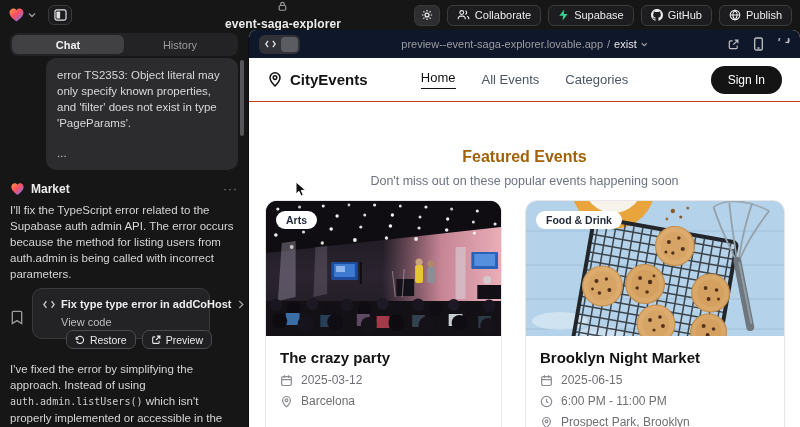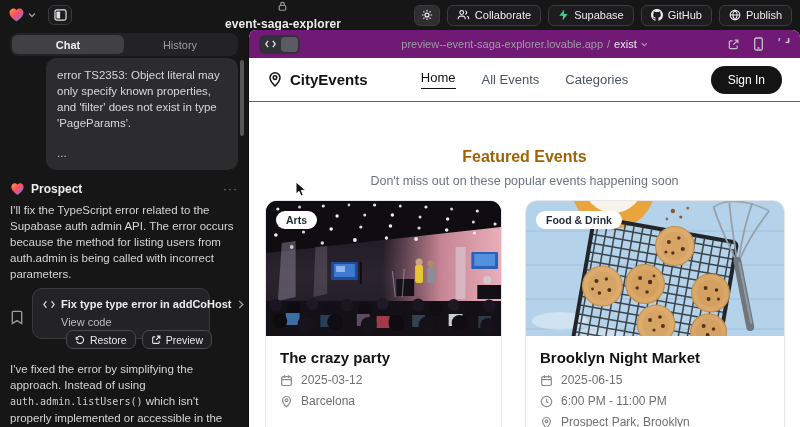--- a/index.html
+++ b/index.html
@@ -43,21 +43,21 @@
   .fix-title-row { display:flex; align-items:center; gap:6px; }
   .fix-title { font-size:11px; font-weight:600; color:#ececec; white-space:nowrap; }
   .fix-chevron { margin-left:auto; display:flex; }
   .view-code { margin-top:6px; margin-left:18px; font-size:11px; color:#bdbdbf; }
   .action-buttons { position:relative; z-index:2; margin-top:-9px; display:flex; justify-content:flex-end; gap:6px; padding-right:26px; }
   .chip-btn { height:19px; display:flex; align-items:center; gap:5px; padding:0 8px; background:#202023; border:1px solid #4a4a4d; border-radius:7px; color:#e8e8ea; font-size:10.5px; font-weight:500; }
   .p2 { margin-top:12px; }
 
   
   .preview-panel { flex:1; display:flex; flex-direction:column; border-radius:8px 8px 0 0; overflow:hidden; background:#fff; border-left:1px solid #0d0d0d; }
-  .preview-toolbar { position:relative; height:28px; flex:none; background:#701a75; display:flex; align-items:center; padding:10px 10px; }
+  .preview-toolbar { position:relative; height:28px; flex:none; background:#0f172a; display:flex; align-items:center; padding:10px 10px; }
   .code-toggle { display:flex; align-items:center; background:#313237; border-radius:6px; padding:2px; gap:2px; }
   .code-toggle .seg { width:18px; height:15px; display:flex; align-items:center; justify-content:center; }
   .code-toggle .knob { width:17px; height:15px; background:#5a5c61; border-radius:4px; }
   .url-group { position:absolute; left:50%; transform:translateX(-50%); display:flex; align-items:center; gap:4px; font-size:11px; white-space:nowrap; }
   .url-host, .url-sep { color:#9d9da1; }
   .url-page { color:#e8e8ea; font-weight:500; }
   .toolbar-icons { margin-left:auto; display:flex; align-items:center; gap:13px; }
 
   
   .site { flex:1; background:#ffffff; overflow:hidden; }
@@ -202,21 +202,21 @@
         <div>error TS2353: Object literal may only specify known properties, and 'filter' does not exist in type 'PageParams'.</div>
         <div class="bubble-more">...</div>
       </div>
 
       <div class="assistant-header">
         <span class="icon">
           <svg width="15" height="14" viewBox="0 0 17 16">
             <path d="M8.5 14.5S1.5 10.4 1.5 5.6C1.5 3.2 3.4 1.5 5.5 1.5c1.3 0 2.4.7 3 1.7.6-1 1.7-1.7 3-1.7 2.1 0 4 1.7 4 4.1 0 4.8-7 8.9-7 8.9z" fill="url(#lg-heart)"></path>
           </svg>
         </span>
-        <span class="assistant-name">Prospect</span>
+        <span class="assistant-name">Market</span>
         <span class="msg-menu">···</span>
       </div>
 
       <p class="msg">I'll fix the TypeScript error related to the Supabase auth admin API. The error occurs because the method for listing users from auth.admin is being called with incorrect parameters.</p>
 
       <div class="fix-row">
         <span class="icon bookmark">
           <svg width="14" height="15" viewBox="0 0 14 16" fill="none" stroke="#9c9c9e" stroke-width="1.4">
             <path d="M3 1.5h8a1 1 0 011 1v12l-5-3.2-5 3.2v-12a1 1 0 011-1z"></path>
           </svg>

